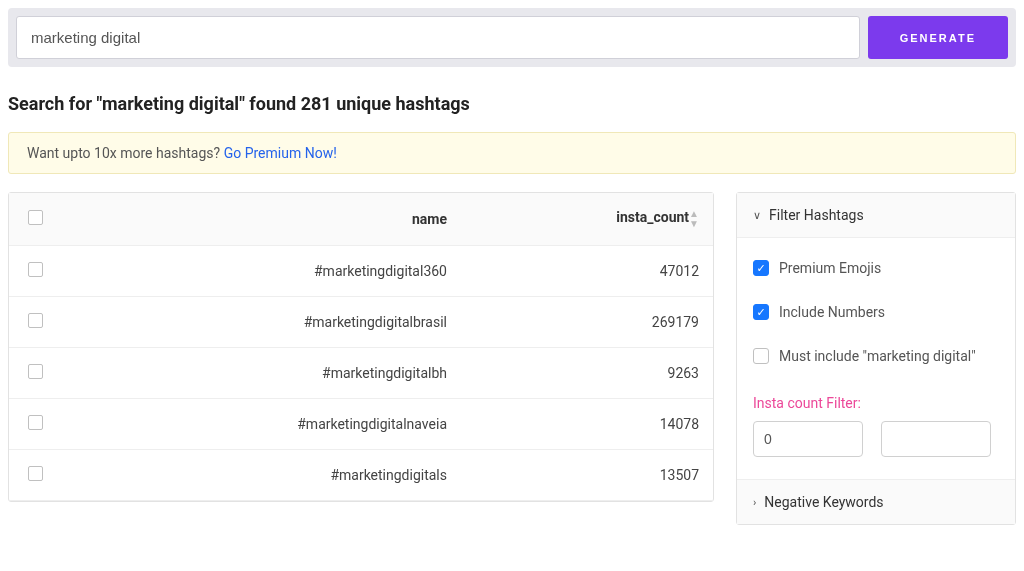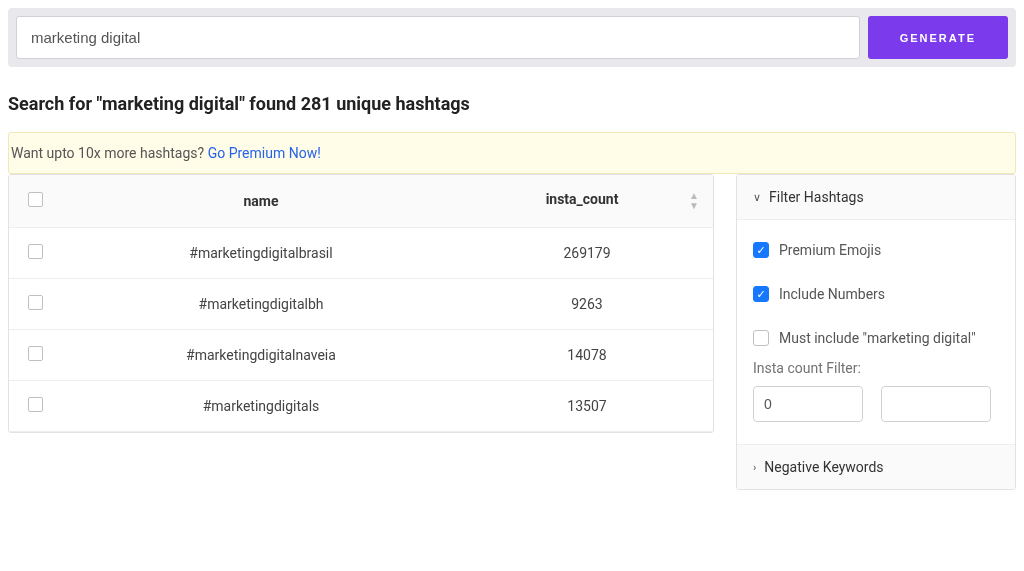--- a/index.html
+++ b/index.html
@@ -2,42 +2,42 @@
 <html><head>
   <meta charset="utf-8">
   <style>
     * { box-sizing: border-box; margin: 0; padding: 0; }
     body { font-family: -apple-system, BlinkMacSystemFont, "Segoe UI", Roboto, sans-serif; background: #fff; color: #333; font-size: 14px; }
     .container { padding: 8px; width: 1024px; }
     .search-bar { display: flex; background: #e8e8ed; border-radius: 4px; padding: 8px; gap: 8px; }
     .search-input { flex: 1; border: 1px solid #d0d0d8; border-radius: 3px; padding: 12px 14px; font-size: 15px; color: #555; outline: none; background: #fff; }
     .generate-btn { background: #7c3aed; color: #fff; border: none; padding: 0 32px; font-weight: 700; letter-spacing: 2px; font-size: 11px; border-radius: 3px; cursor: pointer; }
     .heading { font-size: 18px; font-weight: 700; margin: 26px 0 18px 0; color: #222; }
-    .premium-banner { background: #fffce8; border: 1px solid #f0e8b8; border-radius: 3px; padding: 12px 2px; font-size: 14px; color: #555; }
+    .premium-banner { background: #fffce8; border: 1px solid #f0e8b8; border-radius: 3px; padding: 12px 18px; font-size: 14px; color: #555; margin-bottom: 18px; }
     .premium-link { color: #2563eb; text-decoration: none; cursor: pointer; }
     .main-row { display: flex; gap: 22px; align-items: flex-start; }
     .table-wrap { flex: 1; border: 1px solid #e2e2e2; border-radius: 3px; background: #fff; }
     table { width: 100%; border-collapse: collapse; }
-    th, td { text-align: center; padding: 16px 14px; border-bottom: 1px solid #eee; font-size: 14px; color: #444; }
+    th, td { text-align: right; padding: 16px 14px; border-bottom: 1px solid #eee; font-size: 14px; color: #444; }
     th { font-weight: 700; color: #333; background: #fafafa; }
     .chk-col { width: 52px; text-align: center; }
     .chk { width: 15px; height: 15px; border: 1px solid #c0c0c0; border-radius: 2px; display: inline-block; background: #fff; }
     .name-col { width: 400px; }
     .count-col {}
     .sort-icon { float: right; color: #bbb; font-size: 10px; line-height: 1; }
     .sidebar { width: 280px; border: 1px solid #e2e2e2; border-radius: 3px; background: #fff; }
     .panel-header { padding: 14px 16px; border-bottom: 1px solid #eee; font-size: 14px; color: #333; display: flex; align-items: center; gap: 8px; cursor: pointer; background: #fafafa; }
     .panel-header.last { border-top: 1px solid #eee; border-bottom: none; }
     .chevron { font-size: 11px; color: #555; }
     .panel-body { padding: 8px 16px 22px 16px; }
     .filter-row { display: flex; align-items: center; gap: 10px; padding: 14px 0; font-size: 14px; color: #555; }
     .filter-chk { width: 16px; height: 16px; border-radius: 3px; display: inline-flex; align-items: center; justify-content: center; font-size: 11px; color: #fff; }
     .filter-chk.checked { background: #1677ff; border: 1px solid #1677ff; }
     .filter-chk.unchecked { background: #fff; border: 1px solid #c0c0c0; }
-    .insta-label { font-size: 14px; color: #737373; margin: 0 0 10px 0; }
+    .insta-label { font-size: 14px; color: #ec4899; margin: 17px 0 10px 0; }
     .insta-inputs { display: flex; gap: 18px; }
     .insta-inputs input { width: 110px; border: 1px solid #d0d0d0; border-radius: 4px; padding: 9px 10px; font-size: 14px; color: #555; outline: none; }
   </style>
 </head>
 <body>
 
 <div class="container">
   <div class="search-bar">
     <input class="search-input" type="text" value="marketing digital" style="">
     <button class="generate-btn">GENERATE</button>
@@ -53,20 +53,25 @@
     <div class="table-wrap">
       <table>
         <thead>
           <tr>
             <th class="chk-col"><span class="chk"></span></th>
             <th class="name-col">name</th>
             <th class="count-col"><span>insta_count</span><span class="sort-icon">▲<br>▼</span></th>
           </tr>
         </thead>
         <tbody>
+          <tr>
+            <td class="chk-col"><span class="chk"></span></td>
+            <td>#marketingdigital360</td>
+            <td>47012</td>
+          </tr>
           <tr>
             <td class="chk-col"><span class="chk"></span></td>
             <td>#marketingdigitalbrasil</td>
             <td>269179</td>
           </tr>
           <tr>
             <td class="chk-col"><span class="chk"></span></td>
             <td>#marketingdigitalbh</td>
             <td>9263</td>
           </tr>

